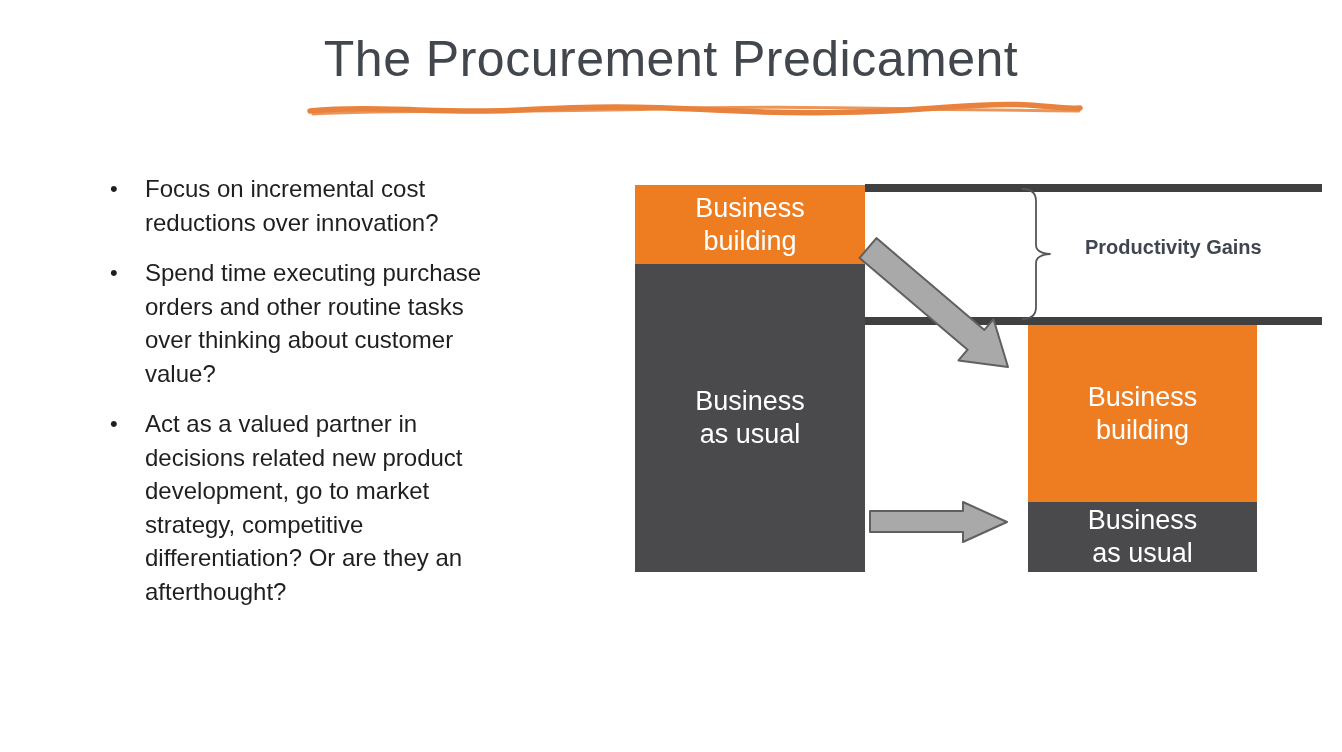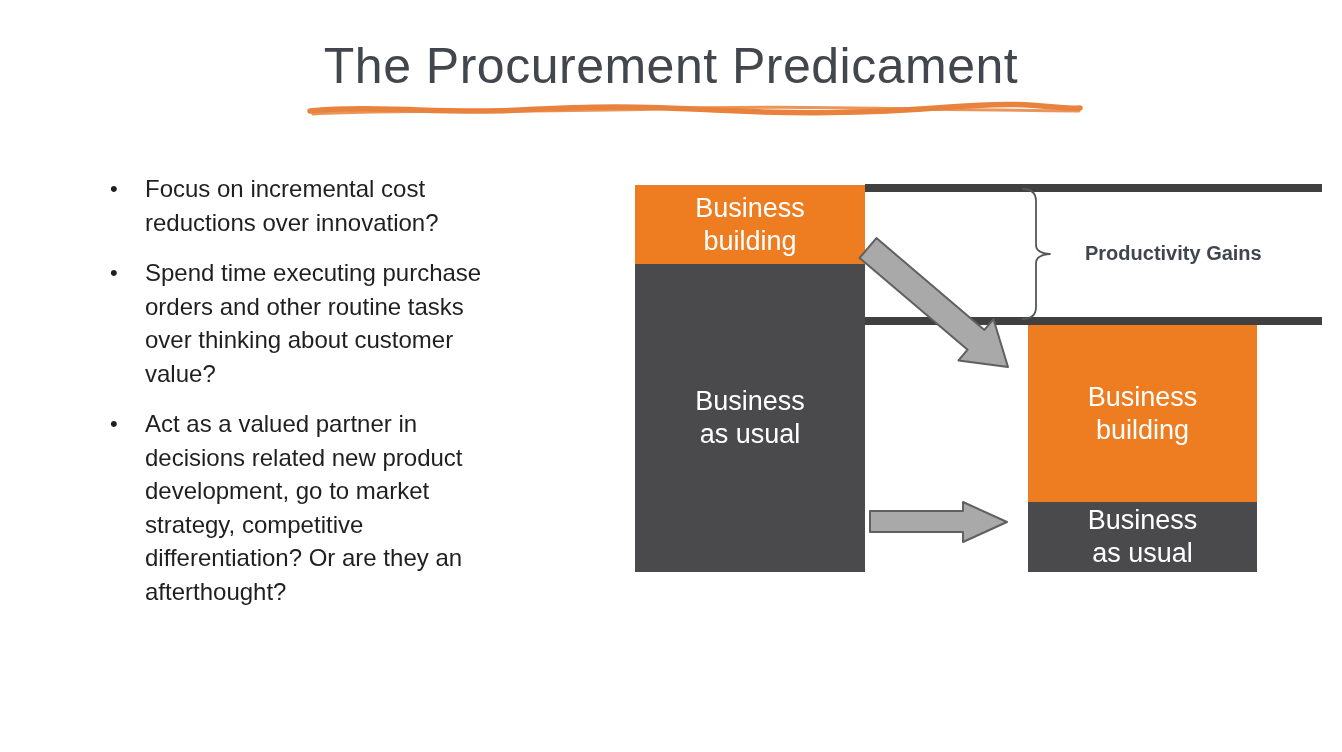--- a/index.html
+++ b/index.html
@@ -15,21 +15,20 @@
 
   
   .title {
     position: absolute;
     left: 0; right: 0; top: 30px;
     text-align: center;
     font-size: 50px;
     font-weight: 300;
     letter-spacing: 0.5px;
     color: var(--title-text, #42474D);
-    margin-top: 7px;
   }
   .title-underline {
     position: absolute;
     left: 305px; top: 97px;
     width: 780px; height: 26px;
   }
   .title-underline path {
     fill: none;
     stroke: var(--underline-orange, #E8823C);
     stroke-linecap: round;
@@ -93,21 +92,21 @@
   }
   .brace path {
     fill: none;
     stroke: #53565A;
     stroke-width: 1.8;
     stroke-linejoin: round;
   }
 
   .productivity-label {
     position: absolute;
-    left: 1085px; top: 242px;
+    left: 1085px; top: 236px;
     font-size: 20px;
     font-weight: 600;
     color: var(--label-text, #404650);
   }
 
   .arrow-svg { position: absolute; }
   .arrow-diagonal { left: 855px; top: 235px; width: 165px; height: 150px; }
   .arrow-right    { left: 865px; top: 498px; width: 150px; height: 48px; }
   .arrow-svg polygon {
     fill: var(--arrow-fill, #A9A9A9);

